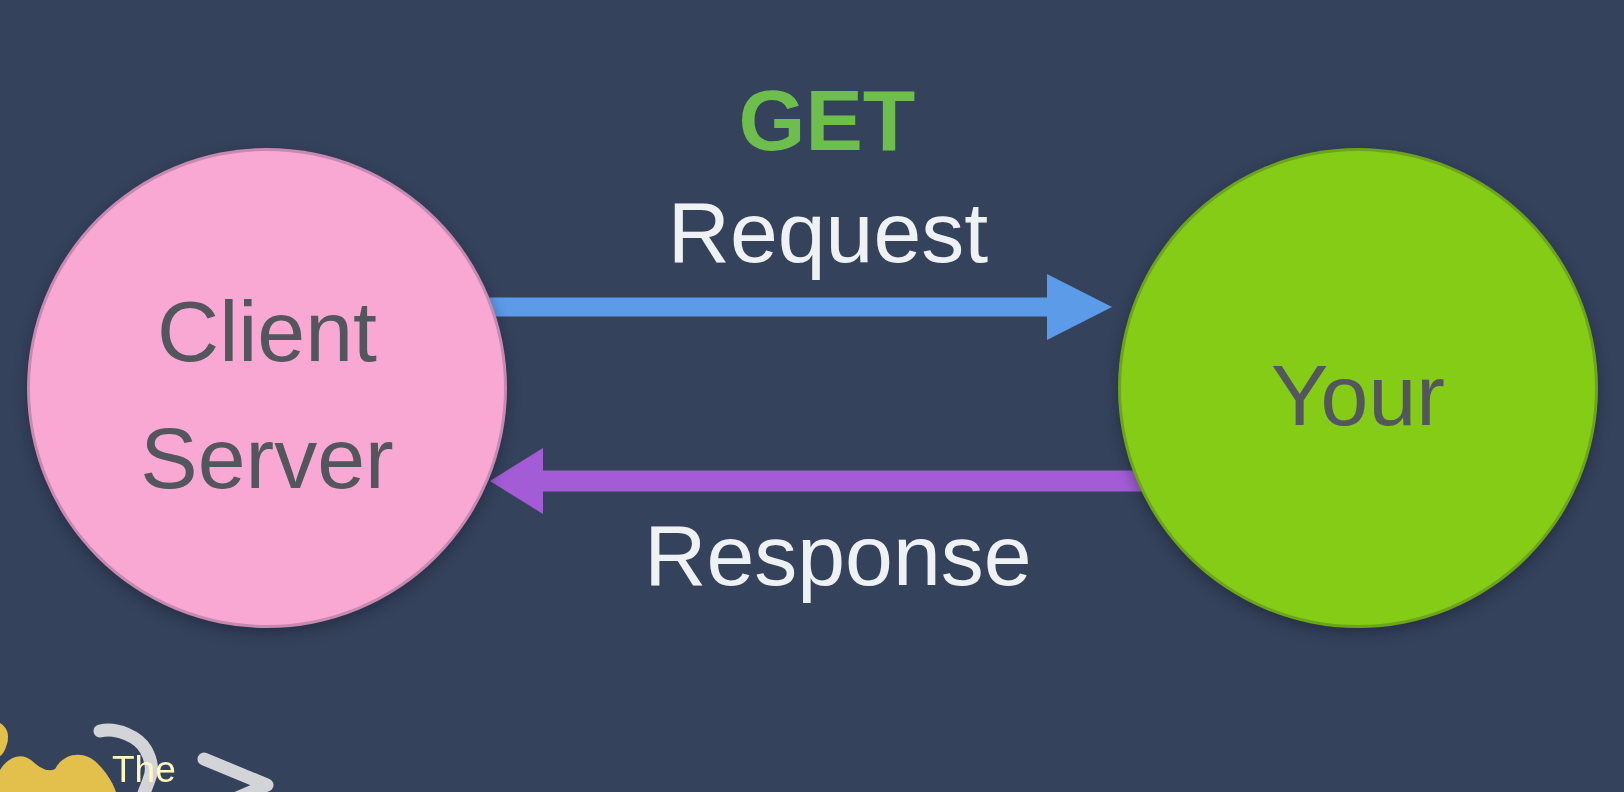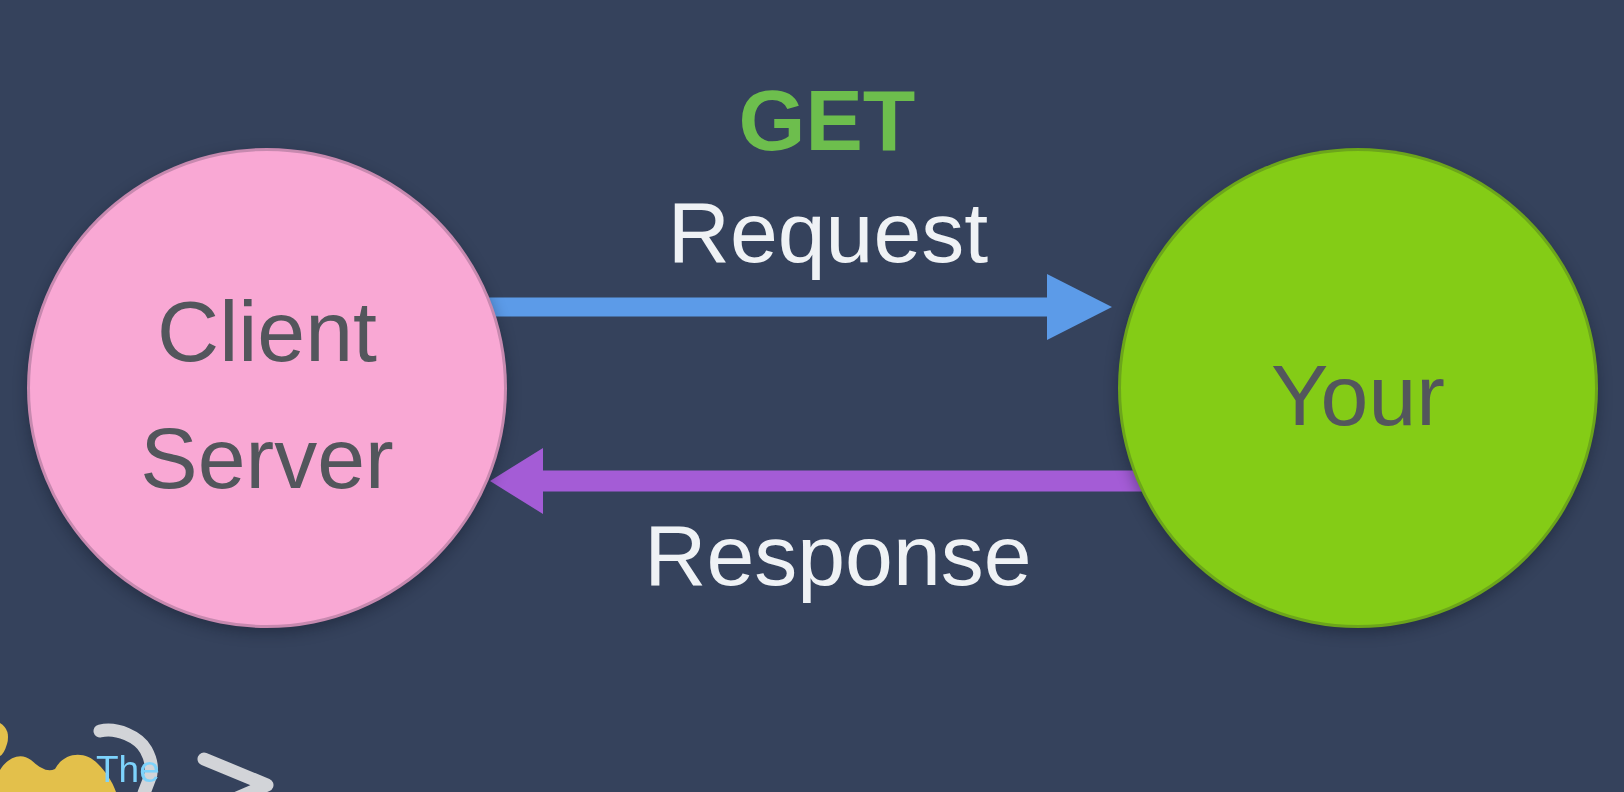--- a/index.html
+++ b/index.html
@@ -80,25 +80,25 @@
     bottom: 0;
     width: 320px;
     height: 95px;
   }
   .watermark-icon {
     position: absolute;
     left: 0; top: 0;
   }
   .watermark-text {
     position: absolute;
-    left: 96px;
+    left: 112px;
     top: 54px;
     font-size: 37px;
     line-height: 1;
-    color: #7dd3fc;
+    color: #fef9c3;
   }
 </style>
 </head>
 <body>
 
 <div class="stage">
 
   <svg class="arrows-layer" viewBox="0 0 1624 792" aria-hidden="true">
     <polygon points="460,297.5 1047,297.5 1047,274 1112,307 1047,340 1047,316.5 460,316.5" fill="#5C9BE8"></polygon>
     <polygon points="1150,470.5 543,470.5 543,448 490,481 543,514 543,491.5 1150,491.5" fill="#A45CD6"></polygon>

